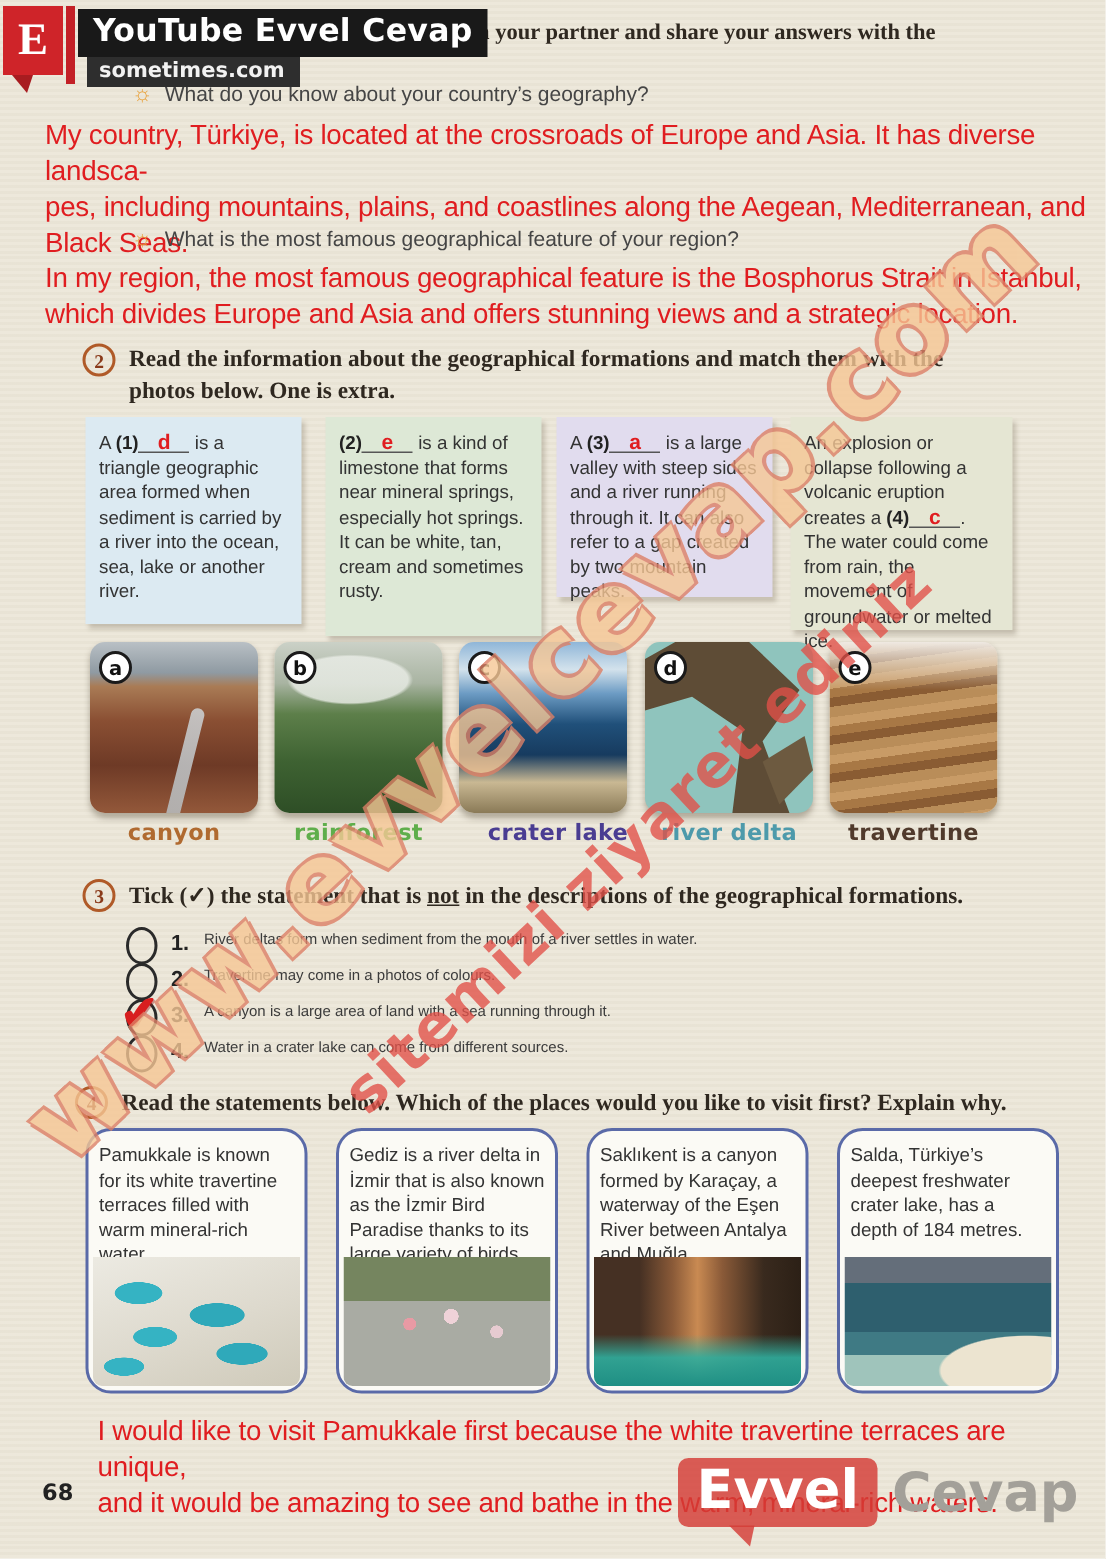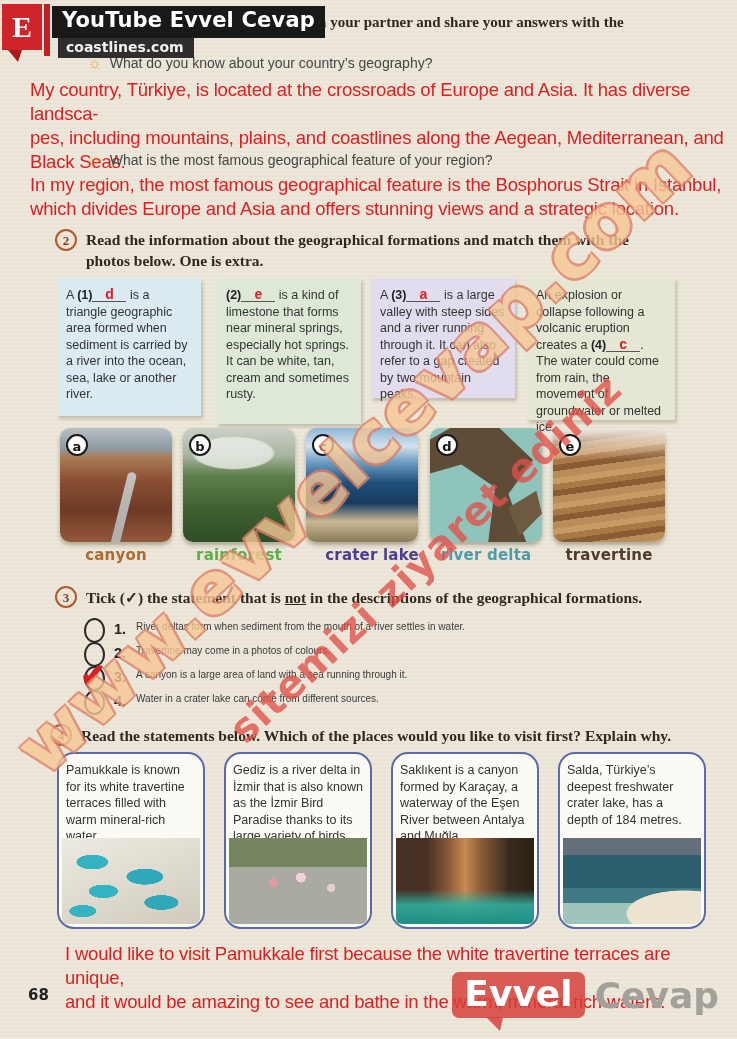--- a/index.html
+++ b/index.html
@@ -121,21 +121,21 @@
   .logo-cevap { color:#a3a099; font:bold 36px "DejaVu Sans", sans-serif; margin-left:10px; }
 </style>
 </head>
 <body>
 
 <div class="page">
 
   <div class="e-badge">E</div>
   <div class="red-stripe"></div>
   <div class="yt-bar">YouTube Evvel Cevap</div>
-  <div class="site-bar">coastlines.com</div>
+  <div class="site-bar">sometimes.com</div>
   <div class="intro-frag">estions with your partner and share your answers with the</div>
 
   <div class="q-row" style="top:54px;">
     <span class="sun">☼</span><span>What do you know about your country’s geography?</span>
   </div>
   <div class="ans" style="top:78px;">
     <div>My country, Türkiye, is located at the crossroads of Europe and Asia. It has diverse landsca-</div>
     <div>pes, including mountains, plains, and coastlines along the Aegean, Mediterranean, and</div>
     <div>Black Seas.</div>
   </div>

